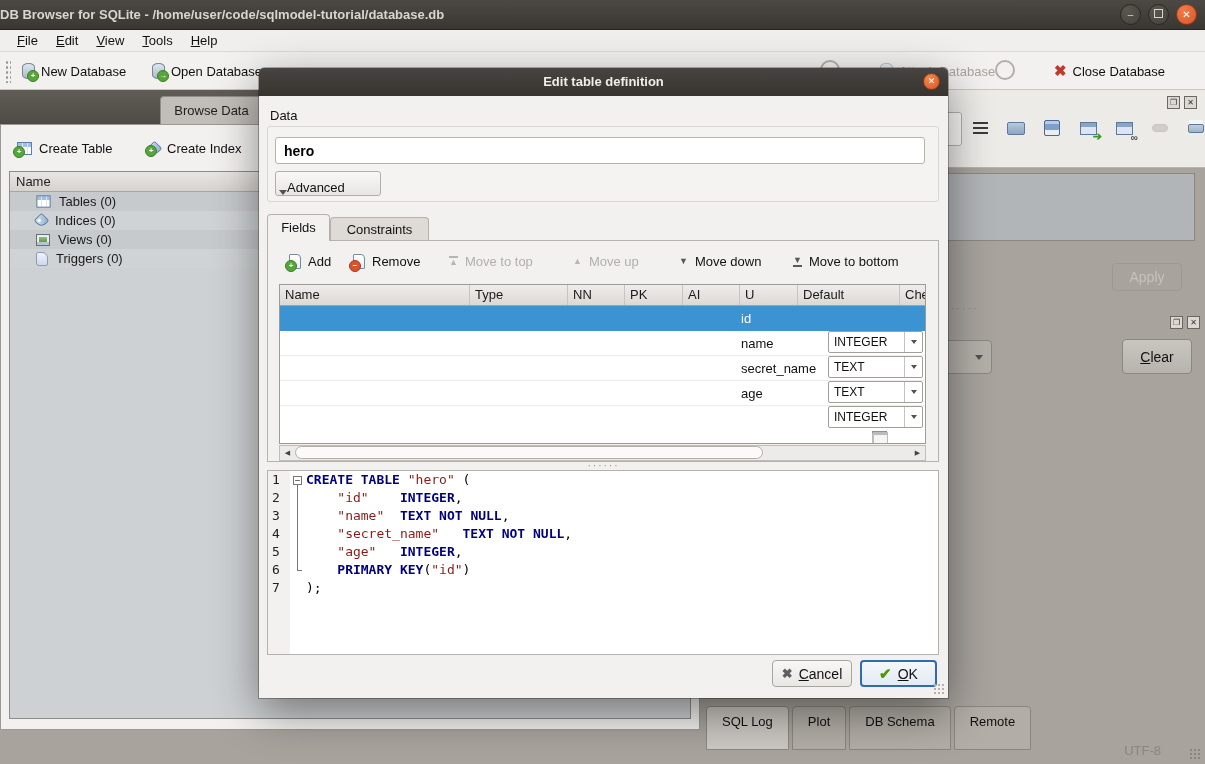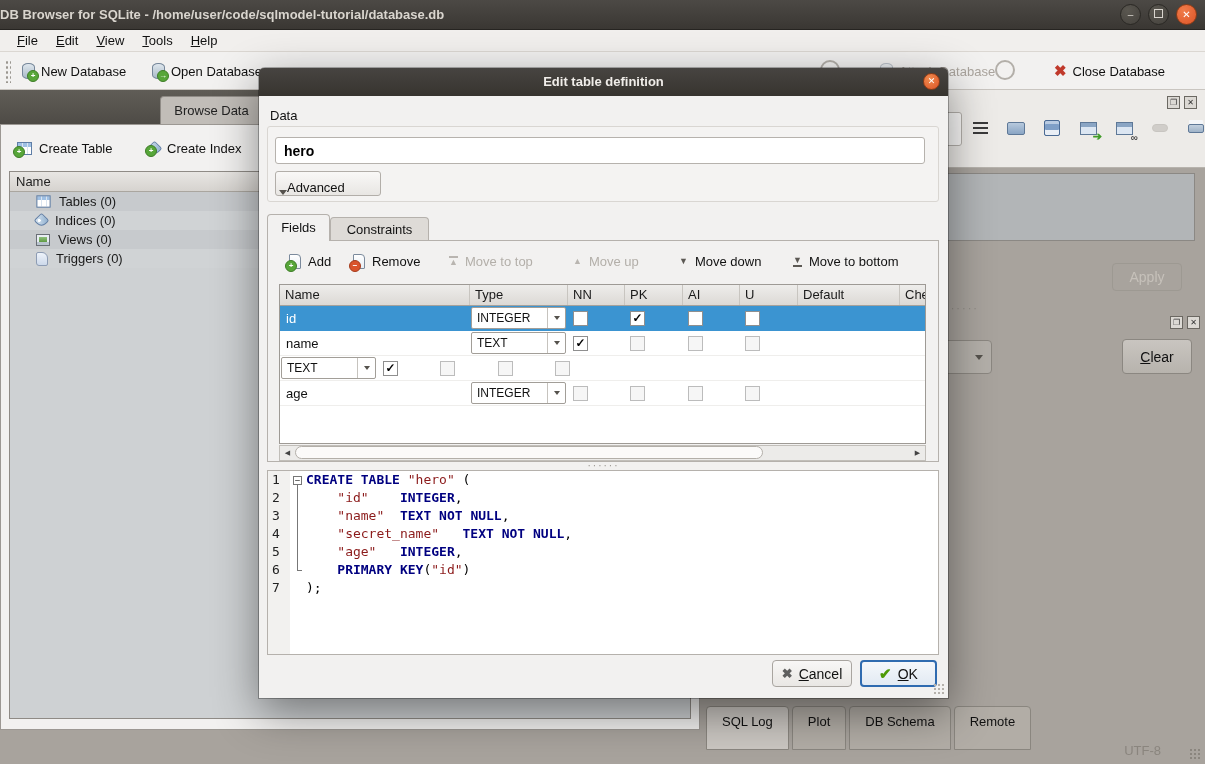--- a/index.html
+++ b/index.html
@@ -133,21 +133,21 @@
   .dlg-tab.t-active{left:8px;top:146px;width:63px;height:27px;background:#f2f1f0;line-height:26px;z-index:2;}
   .dlg-tab.t-inactive{left:71px;top:149px;width:99px;height:24px;background:#dedbd7;line-height:23px;}
   .dlg-pane{position:absolute;left:8px;top:172px;width:672px;height:222px;border:1px solid #b5b1ac;background:#f2f1f0;box-sizing:border-box;}
   .fld-btn{position:absolute;top:8px;height:24px;display:flex;align-items:center;gap:7px;font-size:13px;color:#111;}
   .fld-btn.disabled{color:#b3afa9;}
   
   .grid{position:absolute;left:11px;top:43px;width:647px;height:160px;border:1px solid #9e9a95;background:#fff;box-sizing:border-box;overflow:hidden;}
   .grid-header{display:flex;height:21px;background:linear-gradient(#eeedeb,#dcd9d5);border-bottom:1px solid #a5a19b;box-sizing:border-box;}
   .gh-cell{font-size:13px;line-height:20px;padding-left:5px;border-right:1px solid #c8c5c0;box-sizing:border-box;
     overflow:hidden;white-space:nowrap;flex:none;color:#1a1a1a;}
-  .grid-row{display:flex;height:25px;align-items:flex-end;border-bottom:1px solid #efeeec;box-sizing:border-box;background:#fff;}
+  .grid-row{display:flex;height:25px;align-items:flex-end;border-bottom:1px solid #efeeec;box-sizing:border-box;background:#fff;flex-direction:column;}
   .grid-row.selected{background:var(--highlight,#3b94d1);color:#fff;border-bottom-color:var(--highlight,#3b94d1);}
   .gcell{flex:none;height:100%;display:flex;align-items:center;box-sizing:border-box;overflow:hidden;}
   .gcell.name{padding-left:6px;font-size:13px;}
   .combo{width:95px;height:22px;background:#fff;border:1px solid #a29e98;border-radius:2px;display:flex;align-items:center;box-sizing:border-box;margin-left:1px;}
   .combo-label{flex:1;font-size:12px;padding-left:5px;color:#111;white-space:nowrap;}
   .combo-arrow{width:17px;height:100%;border-left:1px solid #c6c3be;display:flex;align-items:center;justify-content:center;}
   .checkbox{width:15px;height:15px;background:#fff;border:1px solid #8f8f8f;box-sizing:border-box;margin-left:5px;
     font-size:12px;line-height:13px;text-align:center;color:#000;font-weight:bold;}
   .grid-row:not(.selected) .checkbox.unchecked{border-color:#bcbcbc;background:#f6f6f6;}
   
@@ -449,20 +449,21 @@
             <div class="gcell" style="width: 57px;">
               <div class="checkbox unchecked"></div>
             </div>
             <div class="gcell" style="width: 58px;">
               <div class="checkbox unchecked"></div>
             </div>
             <div class="gcell name" style="width: 102px;"></div>
             <div class="gcell name" style="width: 27px;"></div>
           </div>
           <div class="grid-row">
+            <div class="gcell name" style="width: 190px;">secret_name</div>
             <div class="gcell" style="width: 98px;">
               <div class="combo">
                 <span class="combo-label">TEXT</span>
                 <span class="combo-arrow">
                   <span class="css-tri-down" style="border-left-width:3.5px;border-right-width:3.5px;border-top-width:4.5px"></span>
                 </span>
               </div>
             </div>
             <div class="gcell" style="width: 57px;">
               <div class="checkbox checked">✓</div>

